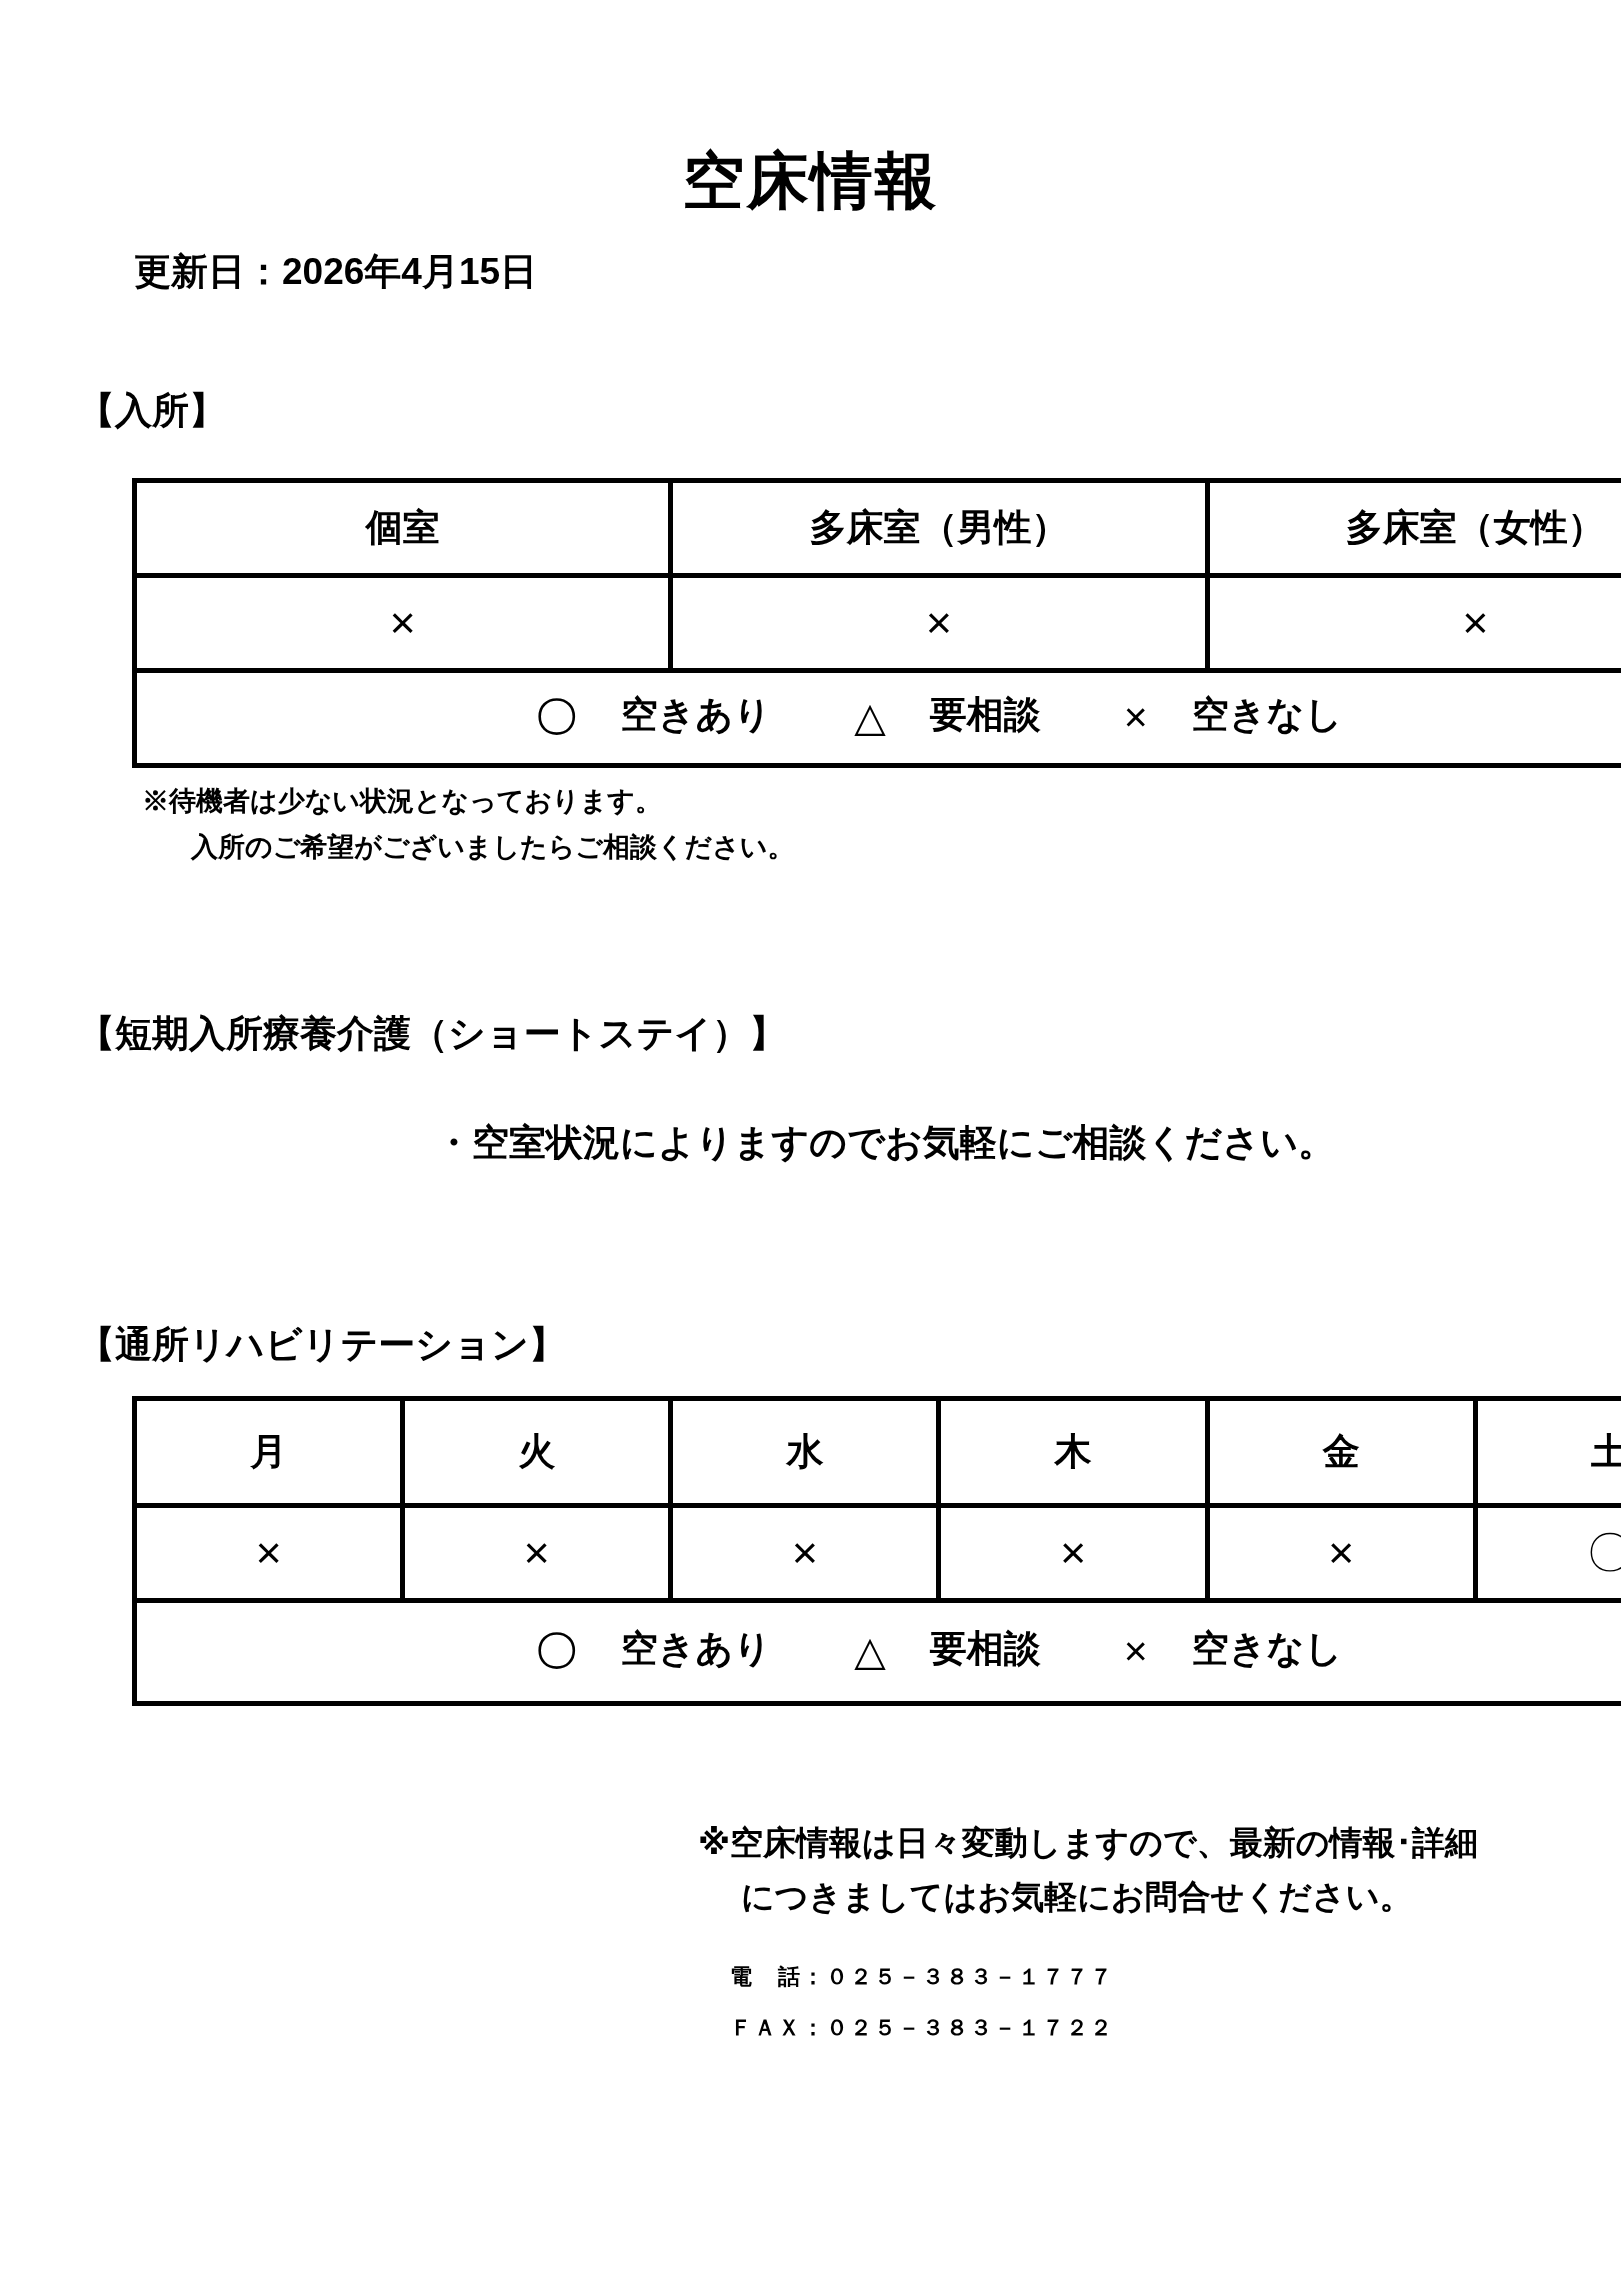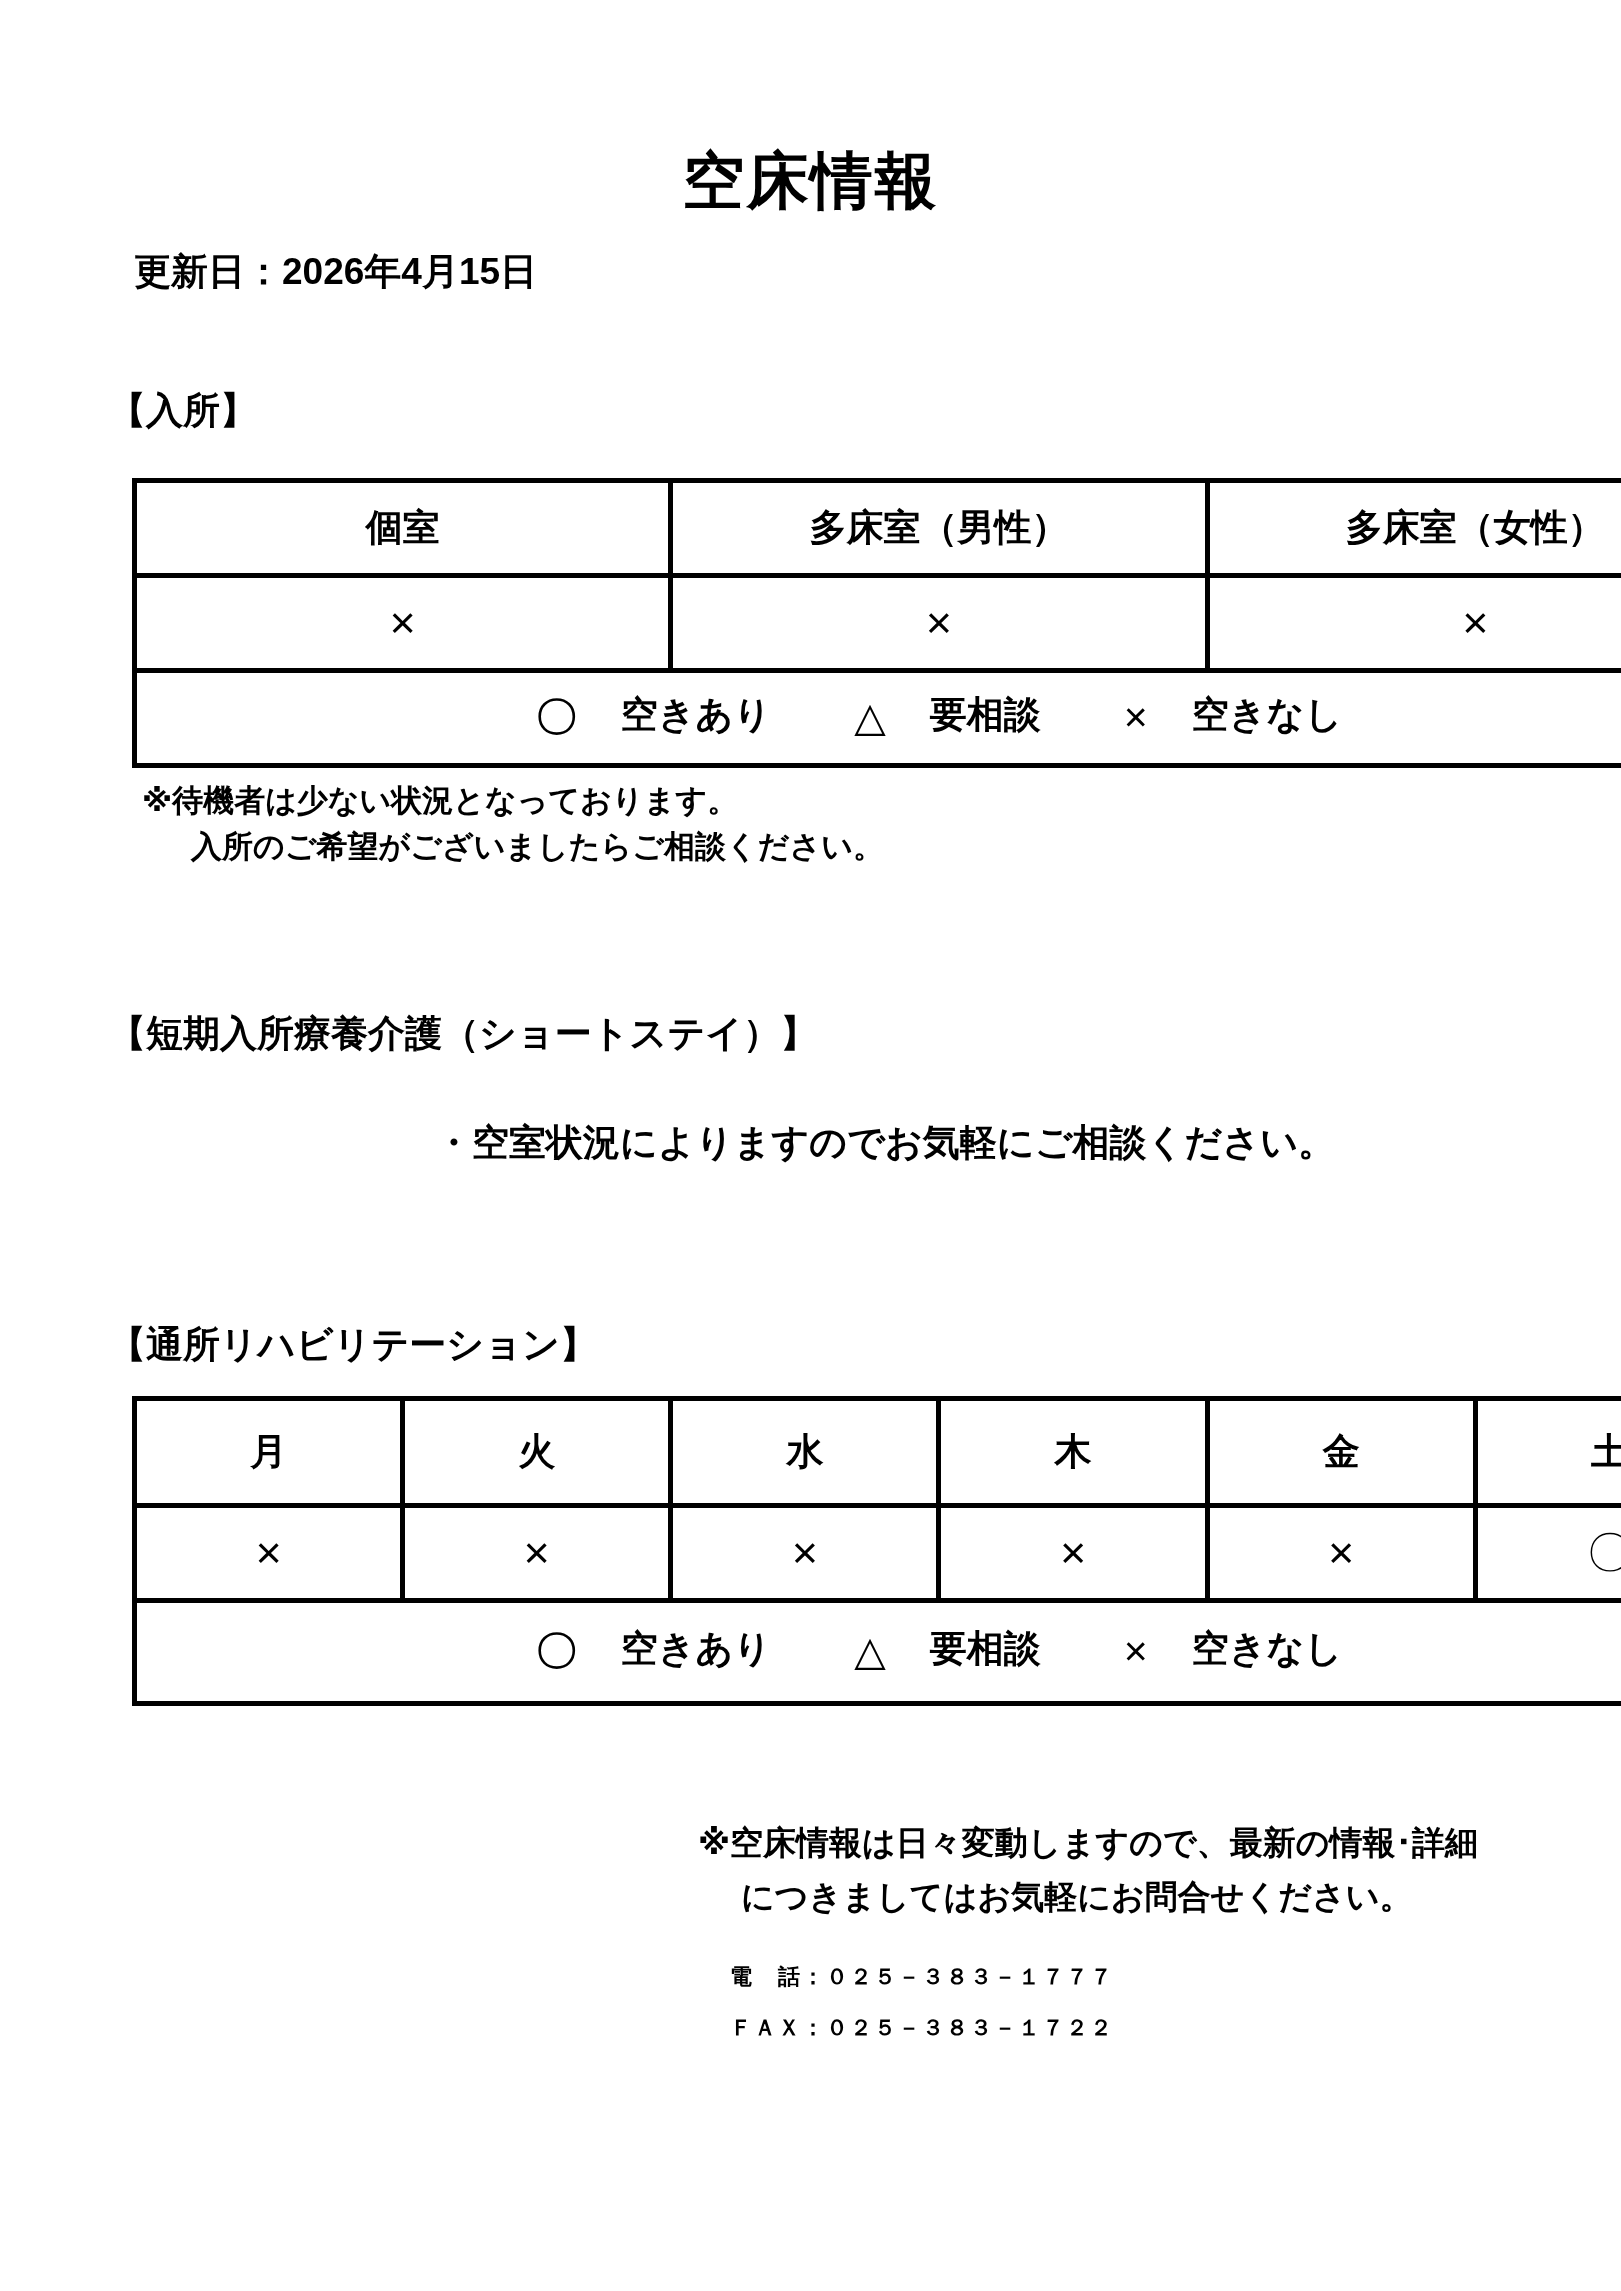--- a/index.html
+++ b/index.html
@@ -22,21 +22,21 @@
     line-height: 1.1;
     text-align: center;
     letter-spacing: 2px;
   }
   .update-date {
     margin: 35px 0 0 134px;
     font-size: 37px;
     line-height: 1.2;
   }
   .section-heading {
-    margin-left: 109px;
+    margin-left: 78px;
     font-size: 37px;
     line-height: 1.2;
   }
   .h-admission { margin-top: 94px; }
   .h-short     { margin-top: 142px; }
   .h-day       { margin-top: 157px; }
   .bullet-line {
     margin: 65px 0 0 149px;
     font-size: 37px;
     line-height: 1.2;
@@ -84,22 +84,23 @@
   }
   .legend-symbol.sym-0 { font-weight: bold; }
   .legend-label {
     font-size: 37px;
     font-weight: bold;
     line-height: 1;
     font-family: Liberation Mono, monospace;
   }
   .note-block {
     margin: 9.8px 0 0 142px;
-    font-size: 31px;
+    font-size: 27px;
     line-height: 46px;
+    font-family: Liberation Serif, serif;
   }
   .note-block .indent { padding-left: 49px; }
   .footer-note {
     margin: 110px 0 0 698px;
     font-size: 33px;
     line-height: 54px;
   }
   .footer-note .indent { padding-left: 43px; }
   .contact-block {
     margin: 27.4px 0 0 730px;

